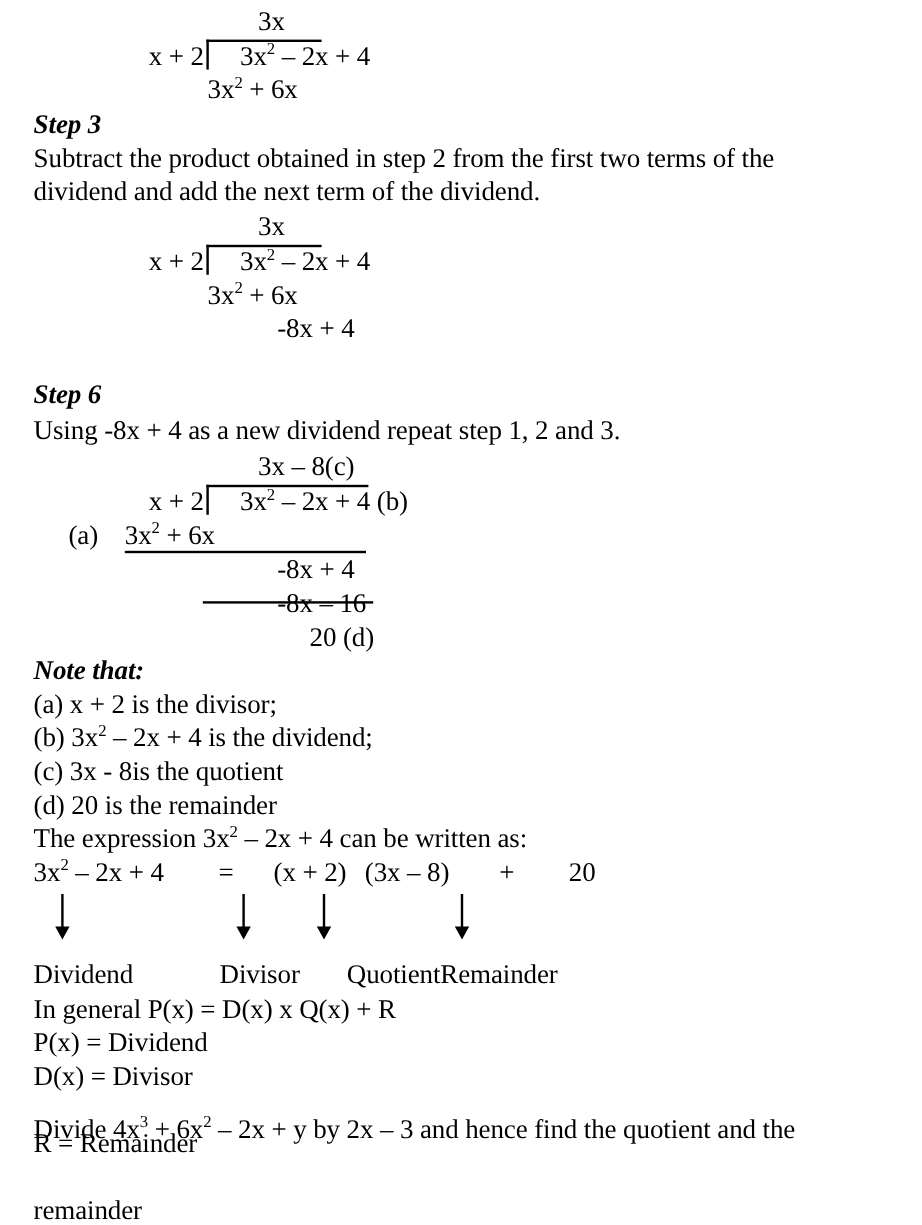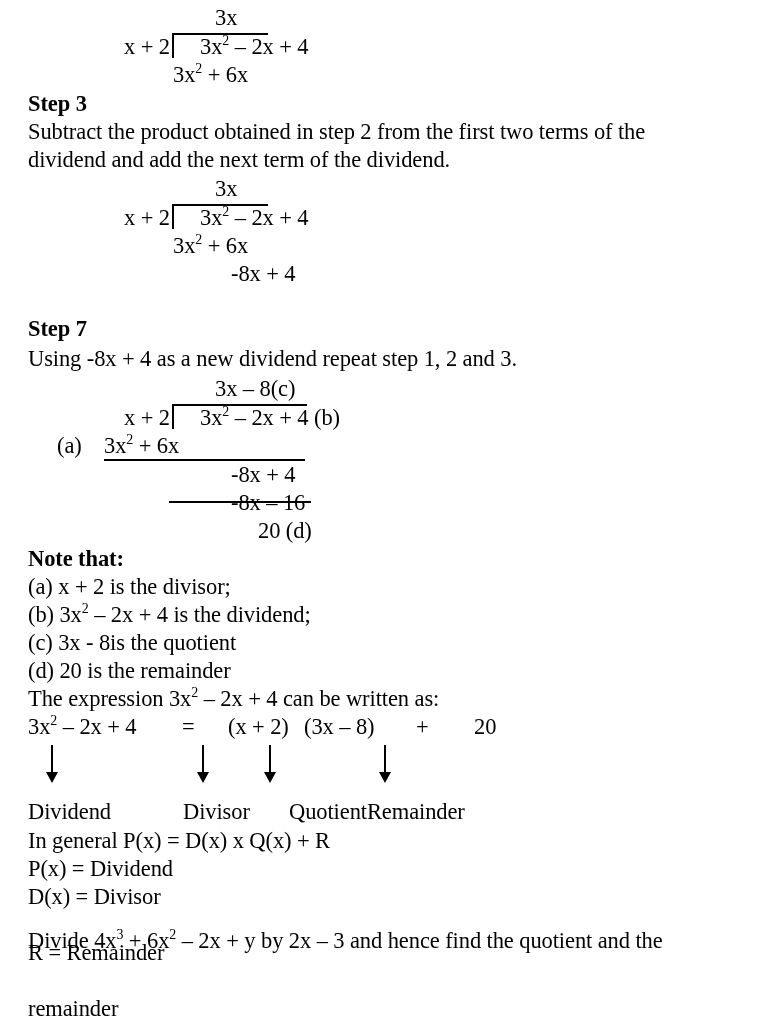--- a/index.html
+++ b/index.html
@@ -23,21 +23,21 @@
   }
 
   
   .txt {
     position: absolute;
     white-space: pre;
     font-size: 22.5px;
     line-height: 28px;
     letter-spacing: -0.1px;
   }
-  .bold { font-weight: bold; }
+  .bold { font-weight: bold; font-style: italic; }
 
   
   sup {
     font-size: 0.62em;
     vertical-align: 0.62em;
     line-height: 0;
   }
 
   
   .hrule {
@@ -107,21 +107,21 @@
 
     <div class="txt" style="left:124px; top:204px;">x + 2</div>
 
     <div class="txt" style="left:200px; top:204px;"><span>3x</span><sup>2</sup><span> – 2x + 4</span></div>
 
     <div class="txt" style="left:173px; top:232px;"><span>3x</span><sup>2</sup><span> + 6x</span></div>
 
     <div class="txt" style="left:231px; top:260px;">-8x + 4</div>
   </div>
 
-  <div class="txt bold" style="left:28px; top:315px;">Step 7</div>
+  <div class="txt bold" style="left:28px; top:315px;">Step 6</div>
 
   <div class="txt" style="left:28px; top:345px;">Using -8x + 4 as a new dividend repeat step 1, 2 and 3.</div>
 
   <div>
     <div class="txt" style="left:215px; top:375px;">3x – 8(c)</div>
 
     <div class="hrule" style="left:172px; top:404px; width:135px;"></div>
     <div class="vrule" style="left:172px; top:404px; height:25px;"></div>
 
     <div class="txt" style="left:124px; top:404px;">x + 2</div>

